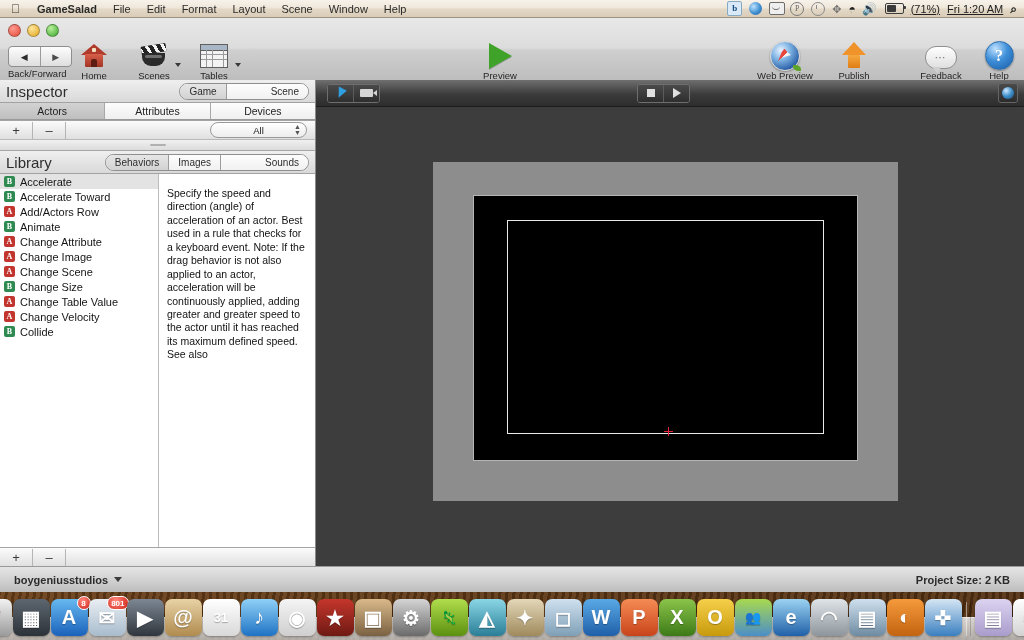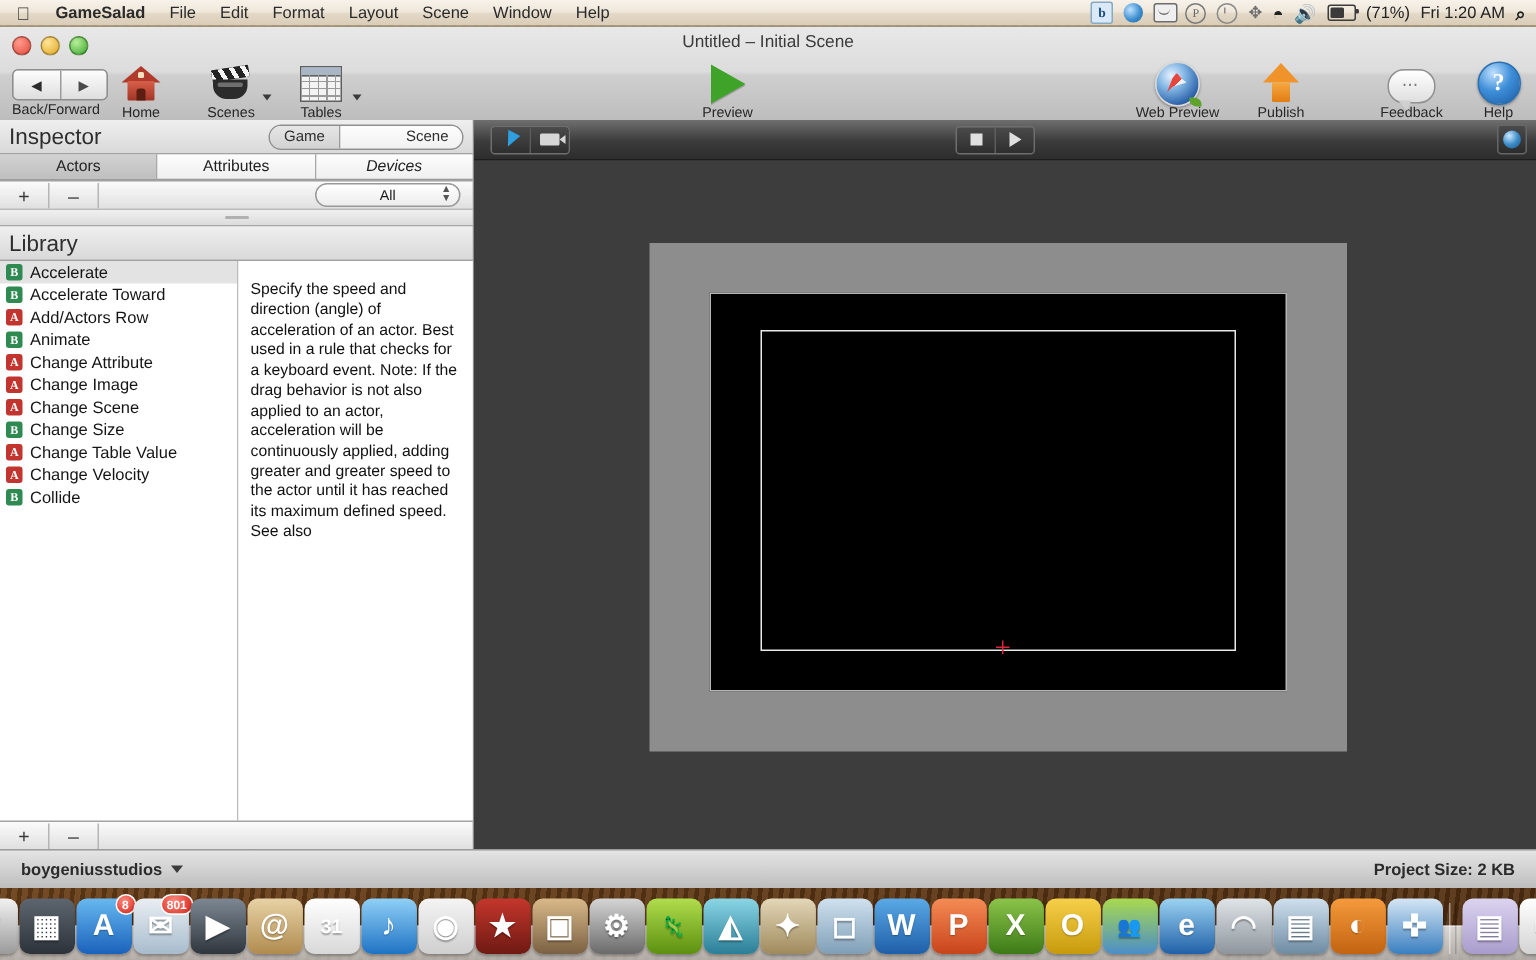--- a/index.html
+++ b/index.html
@@ -24,21 +24,21 @@
     background:linear-gradient(to bottom,#f7f2ea 0%,#efe7da 45%,#e3d8c6 55%,#d9cdb8 100%);
     border-bottom:1px solid #9d937f;
     display:flex;align-items:center;
     font-size:11px;color:#2a2a2a;
     box-sizing:border-box;
   }
   .mb-apple{padding:0 9px 0 11px;font-size:12px;line-height:1;color:#333;}
   .mb-item{padding:0 8px;white-space:nowrap;line-height:18px;}
   .mb-item.bold{font-weight:bold;}
   #menubar-right{margin-left:auto;display:flex;align-items:center;padding-right:7px;gap:7px;}
-  .mb-stat{font-size:11px;color:#222;white-space:nowrap;}
+  .mb-stat{font-size:11px;color:#222;white-space:nowrap;text-decoration:underline;}
   .mb-ico{width:14px;height:13px;position:relative;display:inline-block;}
 
   
   .ico-b{width:13px;height:13px;border-radius:2px;background:#d9e9f7;border:1px solid #86a9c4;
          color:#1a4f80;font-size:9px;font-weight:bold;text-align:center;line-height:12px;font-family:"Liberation Serif",serif;}
   .ico-circle{width:13px;height:13px;border-radius:50%;
          background:radial-gradient(circle at 35% 35%,#bfe2ff 0%,#3f8fd0 55%,#1d5e9c 100%);}
   .ico-disk{width:14px;height:11px;border:1.3px solid #6d6d6d;border-radius:2px;background:#efefef;}
   .ico-disk:after{content:"";position:absolute;left:3px;top:3px;width:8px;height:4px;border-bottom:1.3px solid #6d6d6d;border-radius:0 0 6px 6px;}
   .ico-p{width:12px;height:12px;border-radius:50%;border:1.3px solid #7a7a7a;color:#666;font-size:8px;
@@ -104,21 +104,21 @@
   
   .ico-table{width:26px;height:22px;background:#f3f3f3;border:1.2px solid #5f5f5f;position:relative;}
   .ico-table:before{content:"";position:absolute;left:0;right:0;top:0;height:5px;background:#a9b6c6;border-bottom:1px solid #5f5f5f;}
   .ico-table:after{content:"";position:absolute;left:0;right:0;top:5px;bottom:0;
     background:repeating-linear-gradient(to right,transparent 0 5px,#9a9a9a 5px 5.8px),
                repeating-linear-gradient(to bottom,transparent 0 4px,#9a9a9a 4px 4.8px);}
   .caret{width:0;height:0;border-left:3.5px solid transparent;border-right:3.5px solid transparent;border-top:4px solid #3a3a3a;
     position:absolute;right:-1px;bottom:2px;}
 
   
-  #preview-btn{position:absolute;left:462px;top:24px;width:46px;text-align:center;}
+  #preview-btn{position:absolute;left:477px;top:24px;width:46px;text-align:center;}
   .tri-green{width:0;height:0;border-top:13px solid transparent;border-bottom:13px solid transparent;
     border-left:23px solid #3fa329;margin:0 auto;
     filter:drop-shadow(0 1px 0 rgba(0,0,0,.25));}
 
   #tb-right{position:absolute;right:8px;top:24px;display:flex;gap:14px;align-items:flex-start;}
   .ico-web{width:28px;height:28px;border-radius:50%;
     background:radial-gradient(circle at 35% 30%,#e9f3ff 0%,#7fb4e3 35%,#2a5fa8 75%,#15306b 100%);
     border:1.5px solid #d8d8d8;position:relative;box-shadow:0 1px 2px rgba(0,0,0,.35);}
   .ico-web:after{content:"";position:absolute;left:7px;top:7px;width:13px;height:13px;
     background:linear-gradient(135deg,#e8453c 0 50%,#f2f2f2 50% 100%);
@@ -151,21 +151,21 @@
   .seg{display:flex;border:1px solid #8f8f8f;border-radius:9px;overflow:hidden;height:15px;
     background:linear-gradient(to bottom,#fbfbfb,#e2e2e2);}
   .seg span{padding:0 9px;font-size:10px;line-height:15px;color:#2d2d2d;border-right:1px solid #9b9b9b;}
   .seg span:last-child{border-right:none;padding-left:44px;}
   .seg span.on{background:linear-gradient(to bottom,#fdfdfd,#f1f1f1);}
   .seg span.off{background:linear-gradient(to bottom,#e6e6e6,#d2d2d2);}
 
   .tabs{display:flex;height:16px;border-bottom:1px solid #9a9a9a;}
   .tab{flex:1;text-align:center;font-size:10.5px;line-height:16px;color:#222;
     border-right:1px solid #a8a8a8;background:linear-gradient(to bottom,#fdfdfd,#efefef);}
-  .tab:last-child{border-right:none;font-style:italic;}
+  .tab:last-child{border-right:none;}
   .tab.sel{background:linear-gradient(to bottom,#d2d2d2,#bfbfbf);}
 
   #actors-area{flex:1;background:#fff;position:relative;overflow:hidden;}
   .actor{position:absolute;left:14px;top:8px;width:88px;text-align:center;}
   .actor-thumb{width:84px;height:58px;border-radius:7px;background:#dcdcdc;display:flex;align-items:center;justify-content:center;}
   .actor-img{width:46px;height:46px;background:#fff;border:1px solid #b6b6b6;}
   .actor-tag{display:inline-block;margin-top:3px;padding:1px 9px;border-radius:7px;
     background:linear-gradient(to bottom,#fbcb3a,#e8a700);color:#fff;font-size:9px;font-weight:bold;
     text-shadow:0 1px 0 rgba(0,0,0,.25);}
 
@@ -298,21 +298,20 @@
 </div>
 
 <div id="window">
 
   <div id="titlebar">
     <div class="traffic">
       <div class="tl r"></div>
       <div class="tl y"></div>
       <div class="tl g"></div>
     </div>
-    <div id="wintitle">Untitled – Initial Scene</div>
 
     <div class="tb-group" style="left:8px;">
       <div class="tb-btn">
         <div class="seg-bf">
           <div>◀</div>
           <div>▶</div>
         </div>
         <div class="tb-lbl">Back/Forward</div>
       </div>
 
@@ -416,20 +415,25 @@
           <span class="arrows">▲<br>▼</span>
         </div>
       </div>
 
       <div class="grabber">
           <i></i>
         </div>
 
       <div class="pane-head">
         <div class="pane-title">Library</div>
+        <div class="seg">
+          <span class="off">Behaviors</span>
+          <span class="on">Images</span>
+          <span class="on">Sounds</span>
+        </div>
       </div>
 
 
       <div id="library-body">
         <div id="behaviors">
           <div class="beh sel">
             <span class="badge b">B</span>
             <span>Accelerate</span>
           </div>
           <div class="beh">

